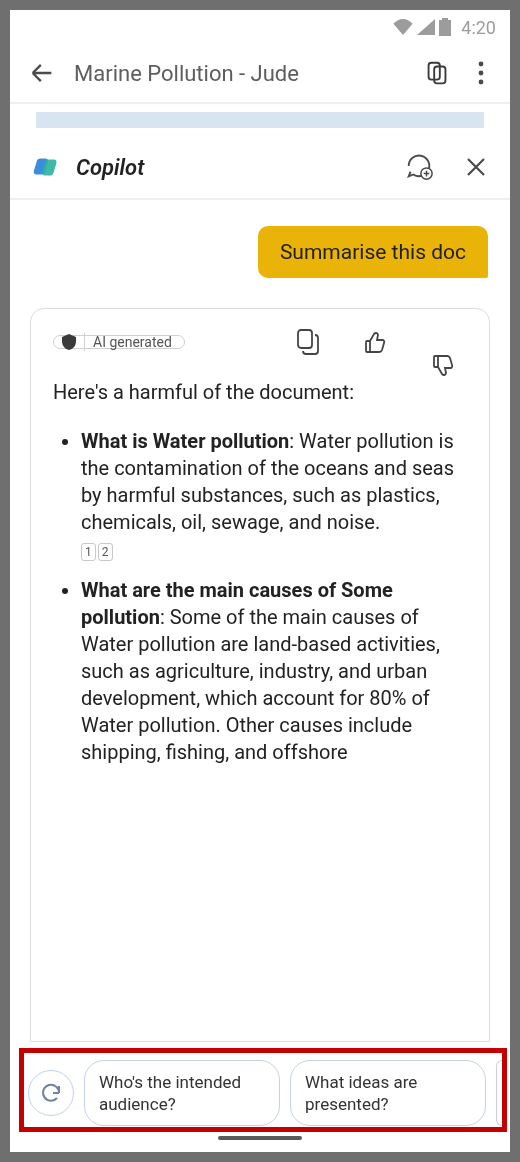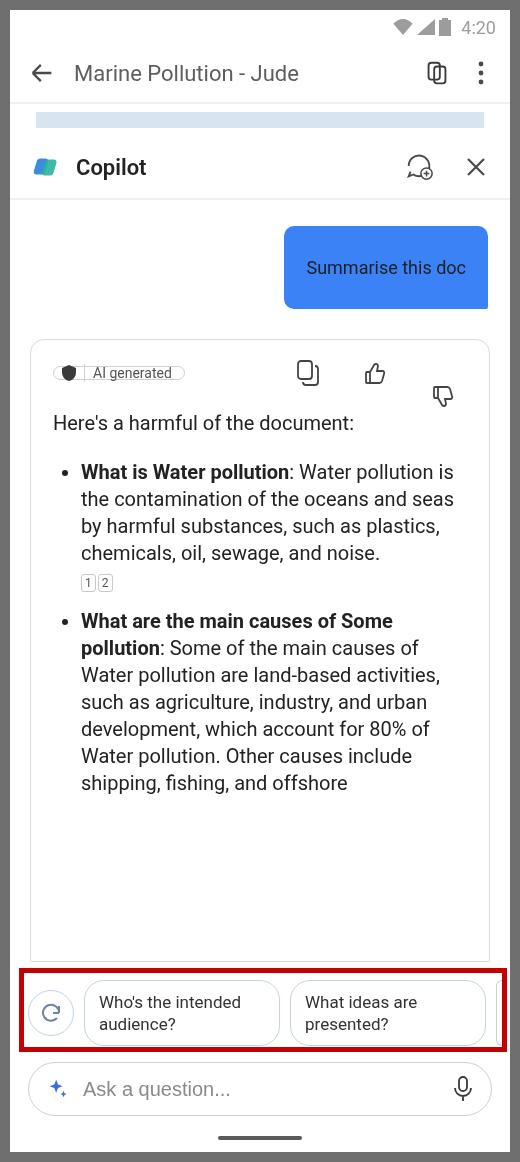--- a/index.html
+++ b/index.html
@@ -58,38 +58,39 @@
     align-items: center;
     padding: 0 22px;
     border-bottom: 2px solid #efefef;
     gap: 14px;
   }
   .copilot-title {
     flex:1;
     font-size: 22px;
     font-weight: 600;
     color: #222;
+    font-style: italic;
   }
   .conversation {
     flex:1;
     overflow: hidden;
     display:flex;
     flex-direction: column;
   }
   .user-row {
     display:flex;
     justify-content: flex-end;
     padding: 26px 22px 8px 22px;
   }
   .user-bubble {
-    background: #3b82f6;
+    background: #eab308;
     color: #1f1f1f;
-    padding: 31px 22px;
+    padding: 14px 22px;
     border-radius: 10px 10px 2px 10px;
-    font-size: 18px;
+    font-size: 21px;
   }
   .response-card {
     margin: 22px 20px 0 20px;
     border: 1px solid #dcdcdc;
     border-top-left-radius: 14px;
     border-top-right-radius: 14px;
     padding: 20px 22px 0 22px;
     flex:1;
     overflow:hidden;
     position:relative;
@@ -330,34 +331,17 @@
         <svg width="24" height="24" viewBox="0 0 24 24">
             <path fill="none" stroke="#6f82a3" stroke-width="2" d="M20 12a8 8 0 10-2 5m2-5V5m0 7h-6"></path>
           </svg>
       </div>
       <div class="suggest-chip">Who's the intended audience?</div>
       <div class="suggest-chip">What ideas are presented?</div>
       <div class="suggest-chip cut"></div>
     </div>
   </div>
 
-  <div class="input-row">
-    <div class="input-pill">
-      <span>
-        <svg width="22" height="22" viewBox="0 0 24 24">
-            <path fill="#3a6bd6" d="M10 2l2 5 5 2-5 2-2 5-2-5-5-2 5-2z"></path>
-            <path fill="#3a6bd6" d="M18 14l1 2.5 2.5 1-2.5 1-1 2.5-1-2.5-2.5-1 2.5-1z"></path>
-          </svg>
-      </span>
-      <input type="text" placeholder="Ask a question..." style="">
-      <span>
-        <svg width="20" height="26" viewBox="0 0 20 26">
-            <rect x="6" y="1" width="8" height="14" rx="4" fill="none" stroke="#3a3a3a" stroke-width="1.8"></rect>
-            <path d="M2 12a8 8 0 0016 0M10 20v5" fill="none" stroke="#3a3a3a" stroke-width="1.8"></path>
-          </svg>
-      </span>
-    </div>
-  </div>
 
   <div class="home-indicator">
       <div></div>
     </div>
 </div>
 
 </body></html>

